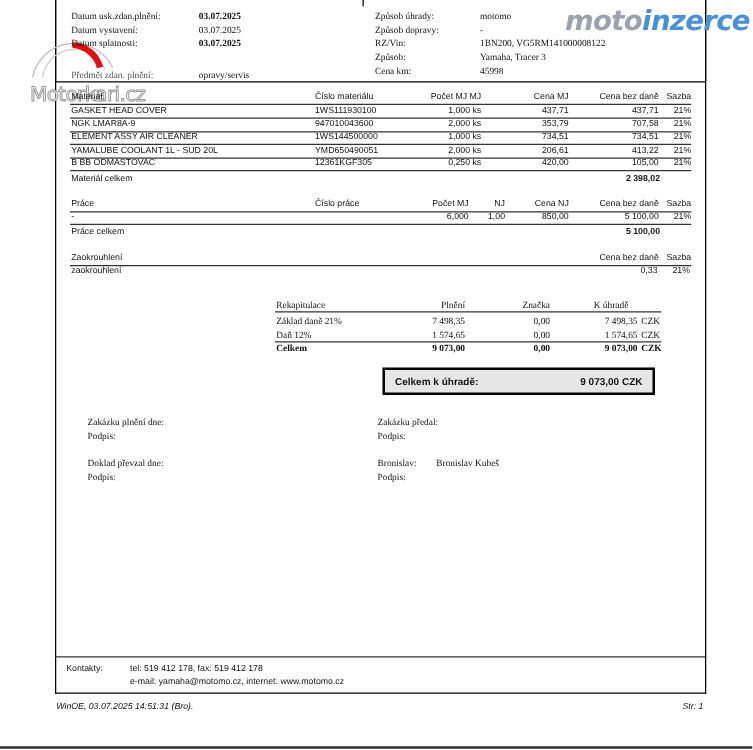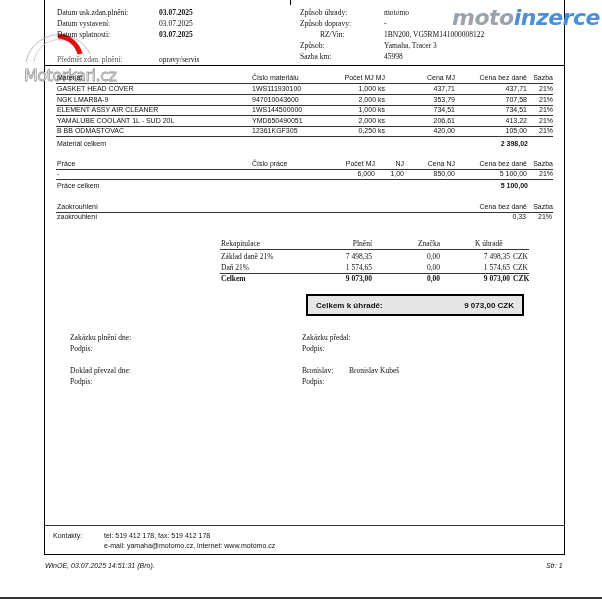--- a/index.html
+++ b/index.html
@@ -55,25 +55,25 @@
   <div class="abs lbl b" style="left:159px;top:30px;">03.07.2025</div>
   <div class="abs lbl" style="left:57px;top:55px;color:#555;">Předmět zdan. plnění:</div>
   <div class="abs lbl" style="left:159px;top:55px;">opravy/servis</div>
 </div>
 
 <div>
   <div class="abs lbl" style="left:300px;top:8px;">Způsob úhrady:</div>
   <div class="abs lbl" style="left:384px;top:8px;">motomo</div>
   <div class="abs lbl" style="left:300px;top:19px;">Způsob dopravy:</div>
   <div class="abs lbl" style="left:384px;top:19px;">-</div>
-  <div class="abs lbl" style="left:300px;top:30px;margin-left:20px;">RZ/Vin:</div>
+  <div class="abs lbl" style="left:300px;top:30px;">RZ/Vin:</div>
   <div class="abs lbl" style="left:384px;top:30px;">1BN200, VG5RM141000008122</div>
   <div class="abs lbl" style="left:300px;top:41px;">Způsob:</div>
   <div class="abs lbl" style="left:384px;top:41px;">Yamaha, Tracer 3</div>
-  <div class="abs lbl" style="left:300px;top:52px;">Sazba km:</div>
+  <div class="abs lbl" style="left:300px;top:52px;">Cena km:</div>
   <div class="abs lbl" style="left:384px;top:52px;">45998</div>
 </div>
 
 <div>
   <div class="row" style="top:73px;">
     <span class="cell" style="left:1px;">Materiál</span>
     <span class="cell" style="left:196px;">Číslo materiálu</span>
     <span class="cell r" style="right:168px;">Počet MJ MJ</span>
     <span class="cell r" style="right:98px;">Cena MJ</span>
     <span class="cell r" style="right:26px;">Cena bez daně</span>
@@ -163,21 +163,21 @@
   <div class="abs lbl r" style="right:230px;top:239px;text-align:right;">Plnění</div>
   <div class="abs lbl r" style="right:162px;top:239px;">Značka</div>
   <div class="abs lbl" style="left:475px;top:239px;">K úhradě</div>
   <div class="rekap-line" style="left:220px;top:249px;width:309px;"></div>
   <div id="recap-rows">
       <div class="abs lbl" style="left:221px;top:252px;">Základ daně 21%</div>
       <div class="abs lbl r" style="right:230px;top:252px;">7 498,35</div>
       <div class="abs lbl r" style="right:162px;top:252px;">0,00</div>
       <div class="abs lbl r" style="right:92px;top:252px;">7 498,35</div>
       <div class="abs lbl" style="left:513px;top:252px;">CZK</div>
-      <div class="abs lbl" style="left:221px;top:263px;">Daň 21%</div>
+      <div class="abs lbl" style="left:221px;top:263px;">Daň 12%</div>
       <div class="abs lbl r" style="right:230px;top:263px;">1 574,65</div>
       <div class="abs lbl r" style="right:162px;top:263px;">0,00</div>
       <div class="abs lbl r" style="right:92px;top:263px;">1 574,65</div>
       <div class="abs lbl" style="left:513px;top:263px;">CZK</div>
       <div class="abs lbl b" style="left:221px;top:274px;">Celkem</div>
       <div class="abs lbl b r" style="right:230px;top:274px;">9 073,00</div>
       <div class="abs lbl b r" style="right:162px;top:274px;">0,00</div>
       <div class="abs lbl b r" style="right:92px;top:274px;">9 073,00</div>
       <div class="abs lbl b" style="left:513px;top:274px;">CZK</div>
     </div>

